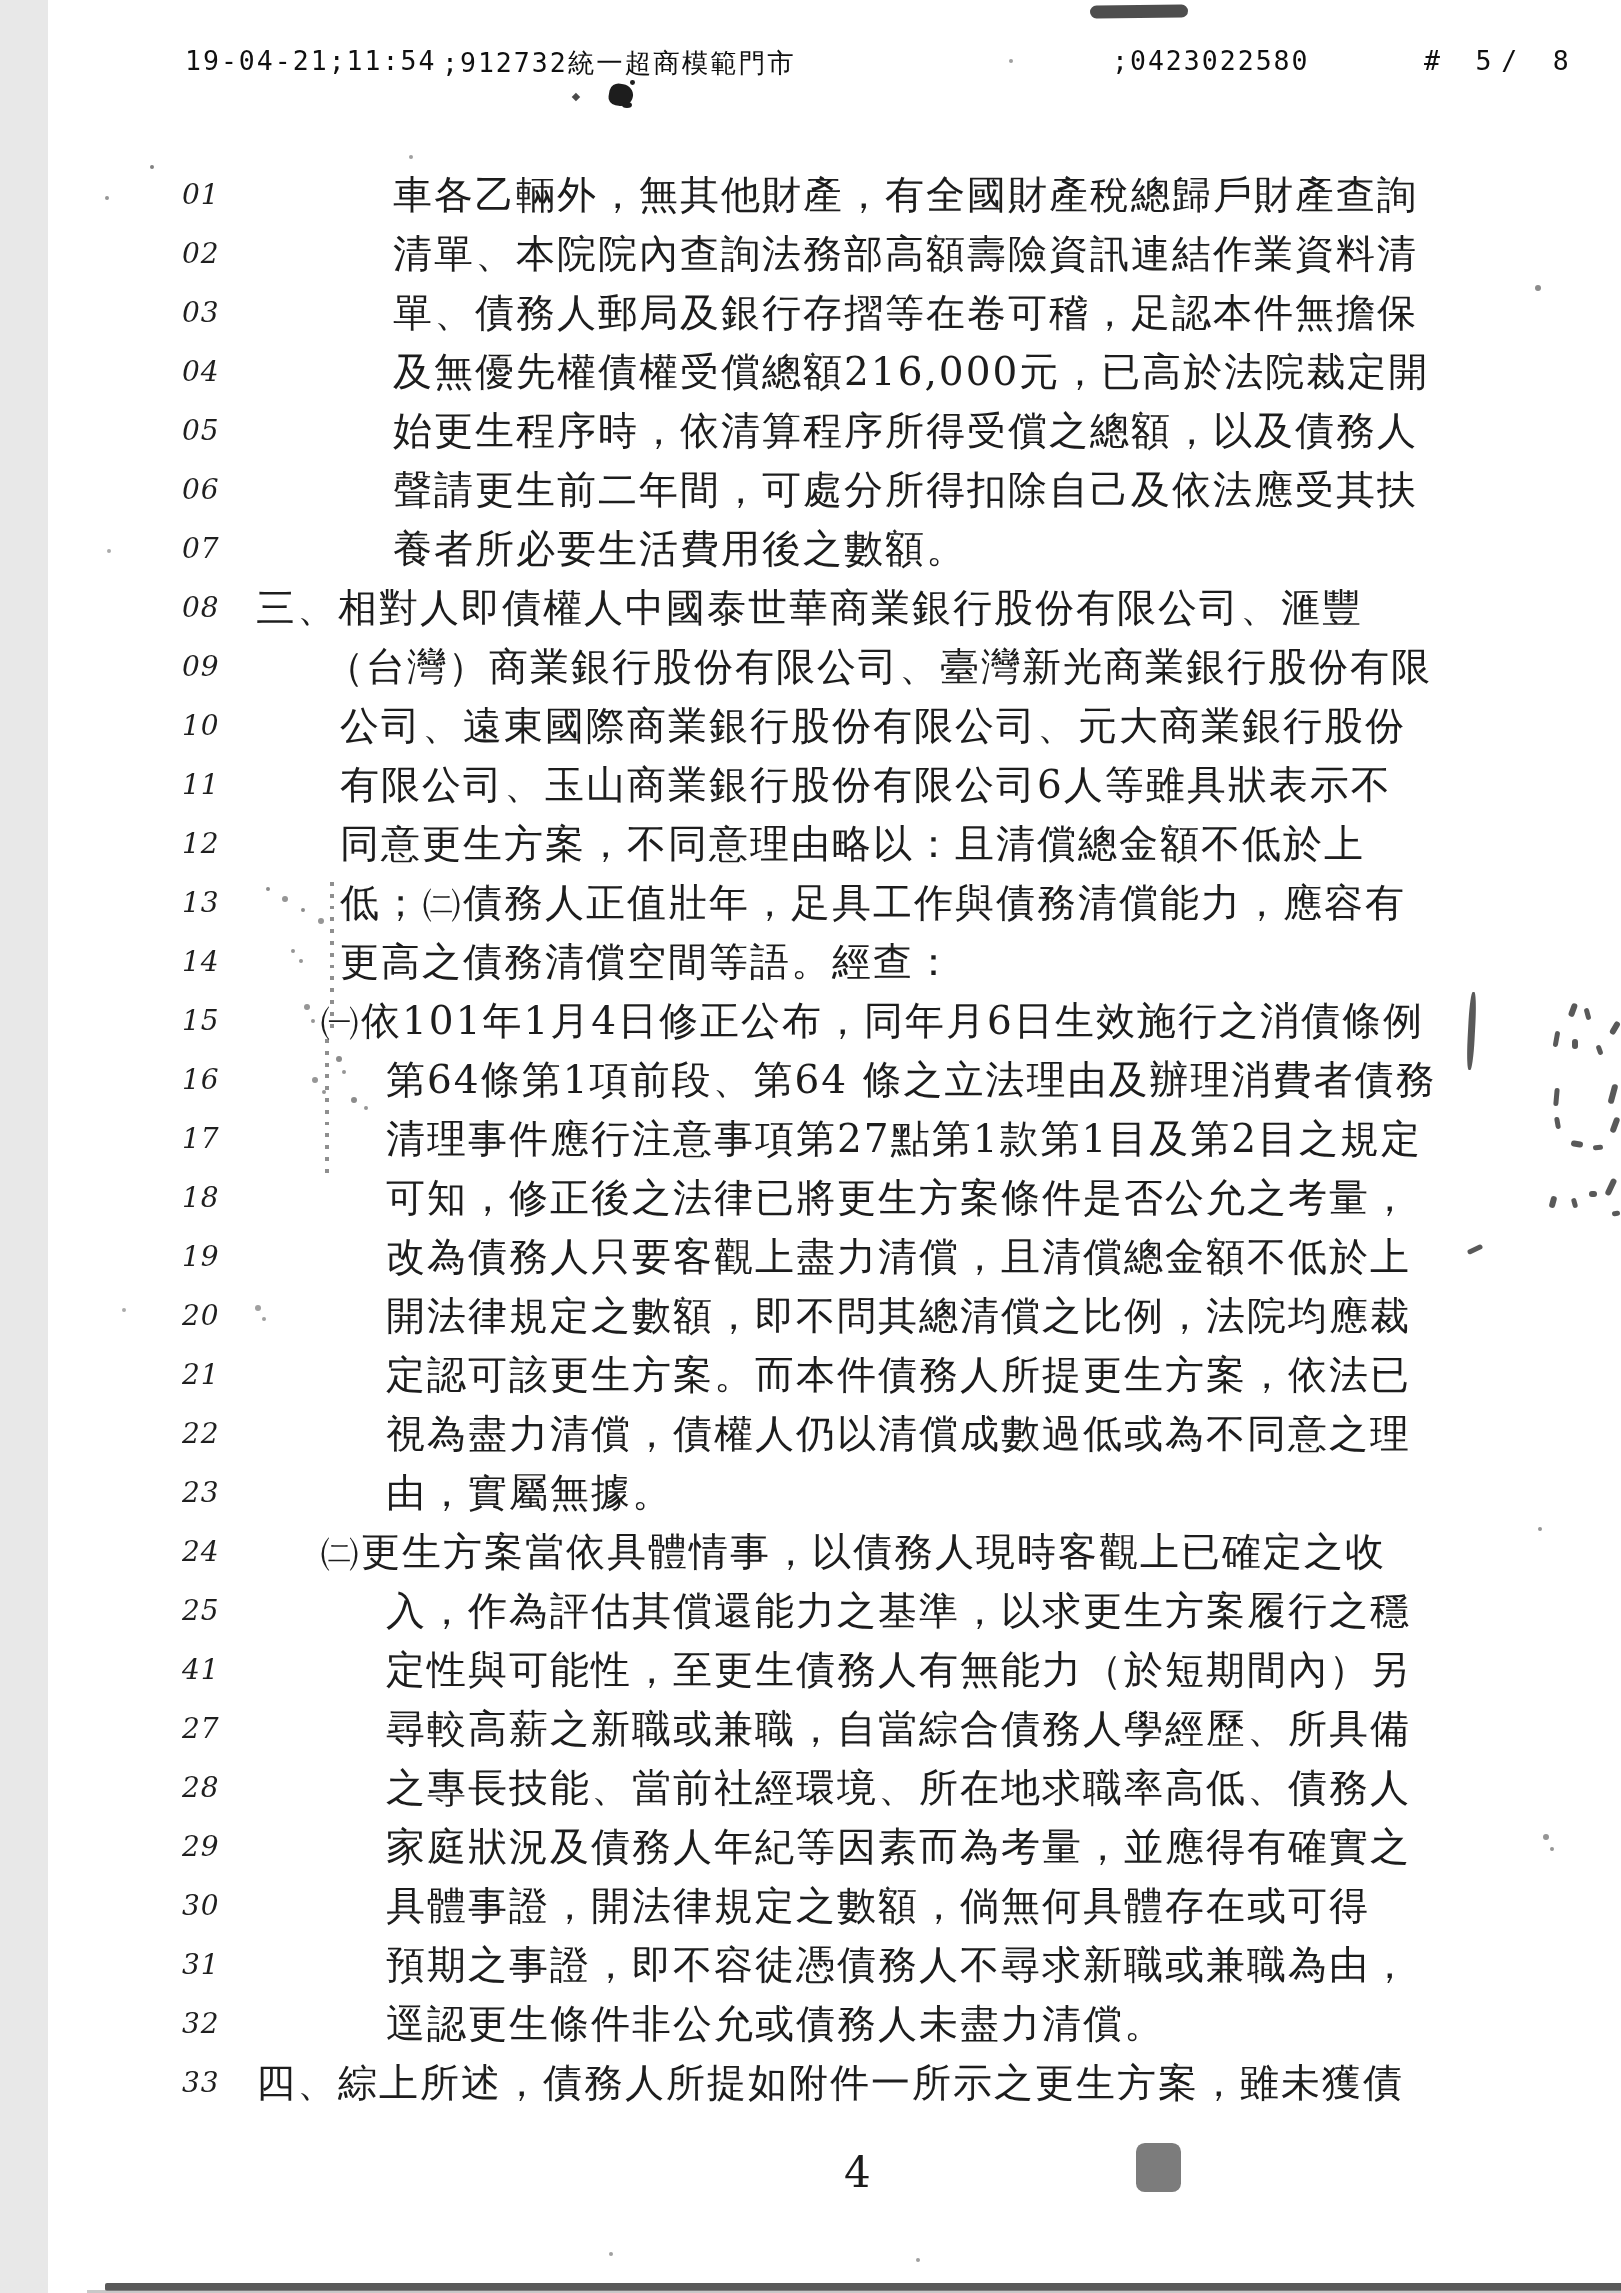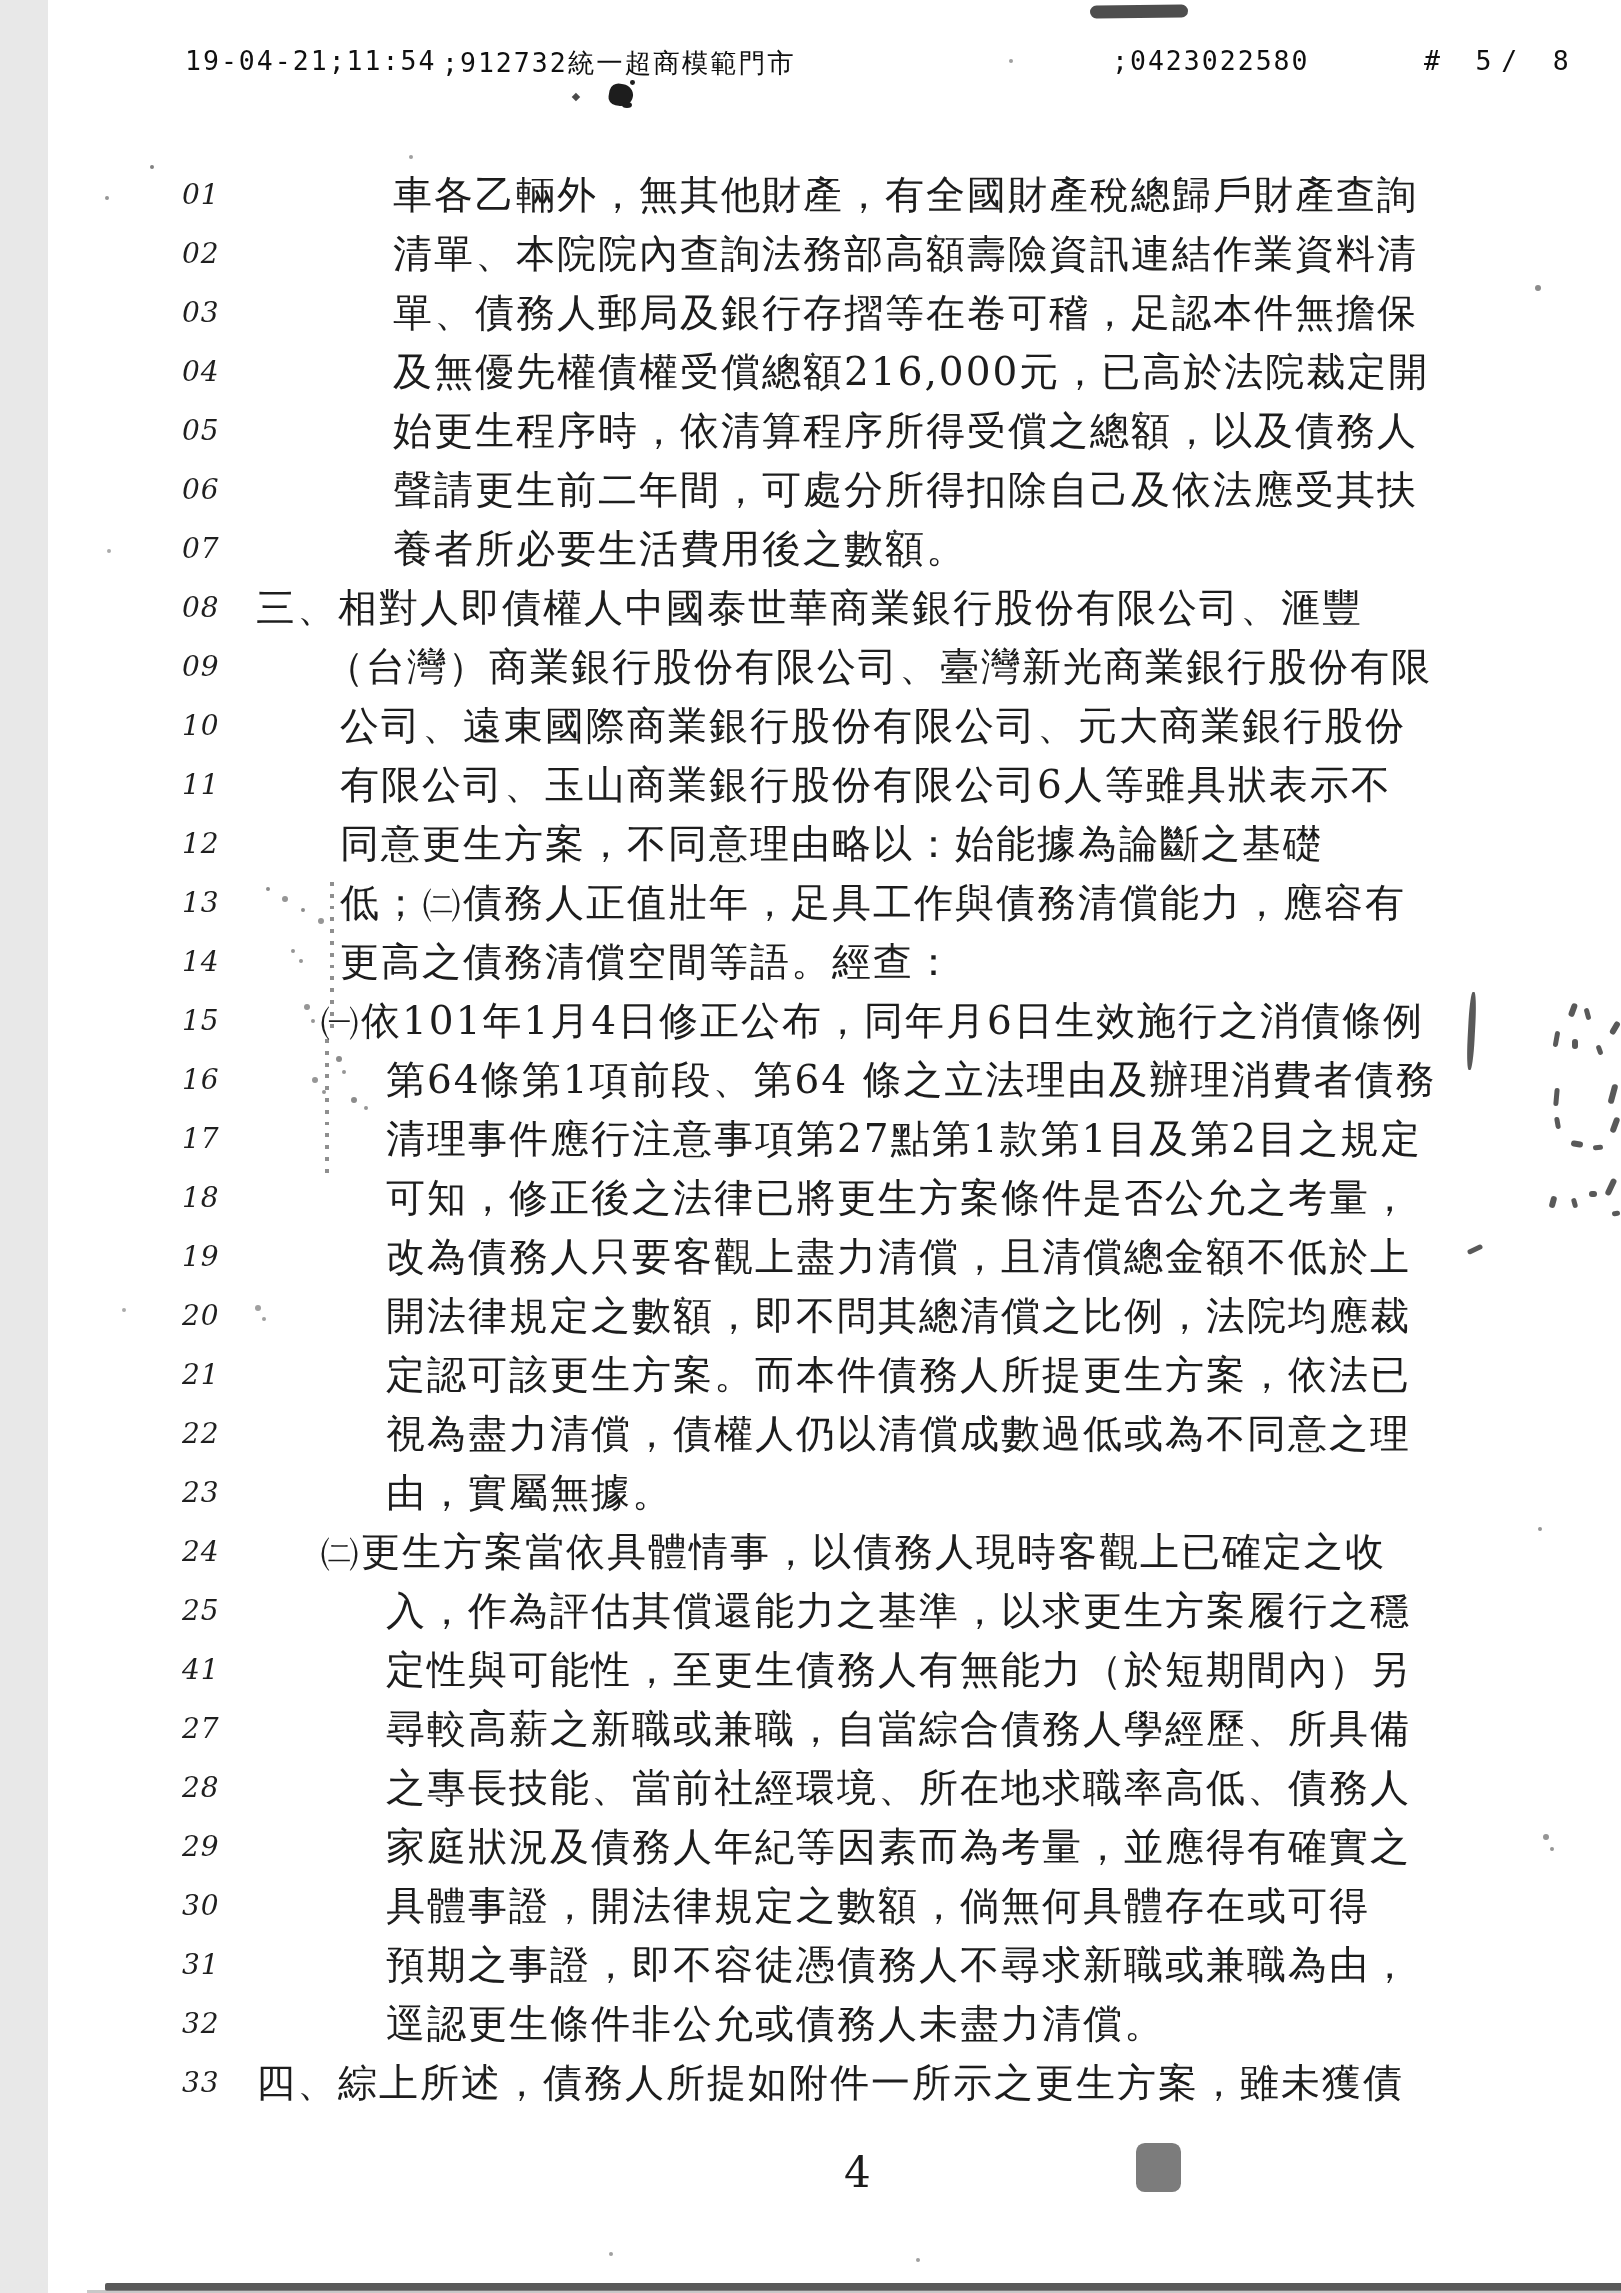--- a/index.html
+++ b/index.html
@@ -115,21 +115,21 @@
     <div class="r">
         <span class="n">10</span>
         <span class="t iC">公司、遠東國際商業銀行股份有限公司、元大商業銀行股份</span>
       </div>
     <div class="r">
         <span class="n">11</span>
         <span class="t iC">有限公司、玉山商業銀行股份有限公司6人等雖具狀表示不</span>
       </div>
     <div class="r">
         <span class="n">12</span>
-        <span class="t iC">同意更生方案，不同意理由略以：始能據為論斷之基礎</span>
+        <span class="t iC">同意更生方案，不同意理由略以：且清償總金額不低於上</span>
       </div>
     <div class="r">
         <span class="n">13</span>
         <span class="t iC">低；㈡債務人正值壯年，足具工作與債務清償能力，應容有</span>
       </div>
     <div class="r">
         <span class="n">14</span>
         <span class="t iC">更高之債務清償空間等語。經查：</span>
       </div>
     <div class="r">

